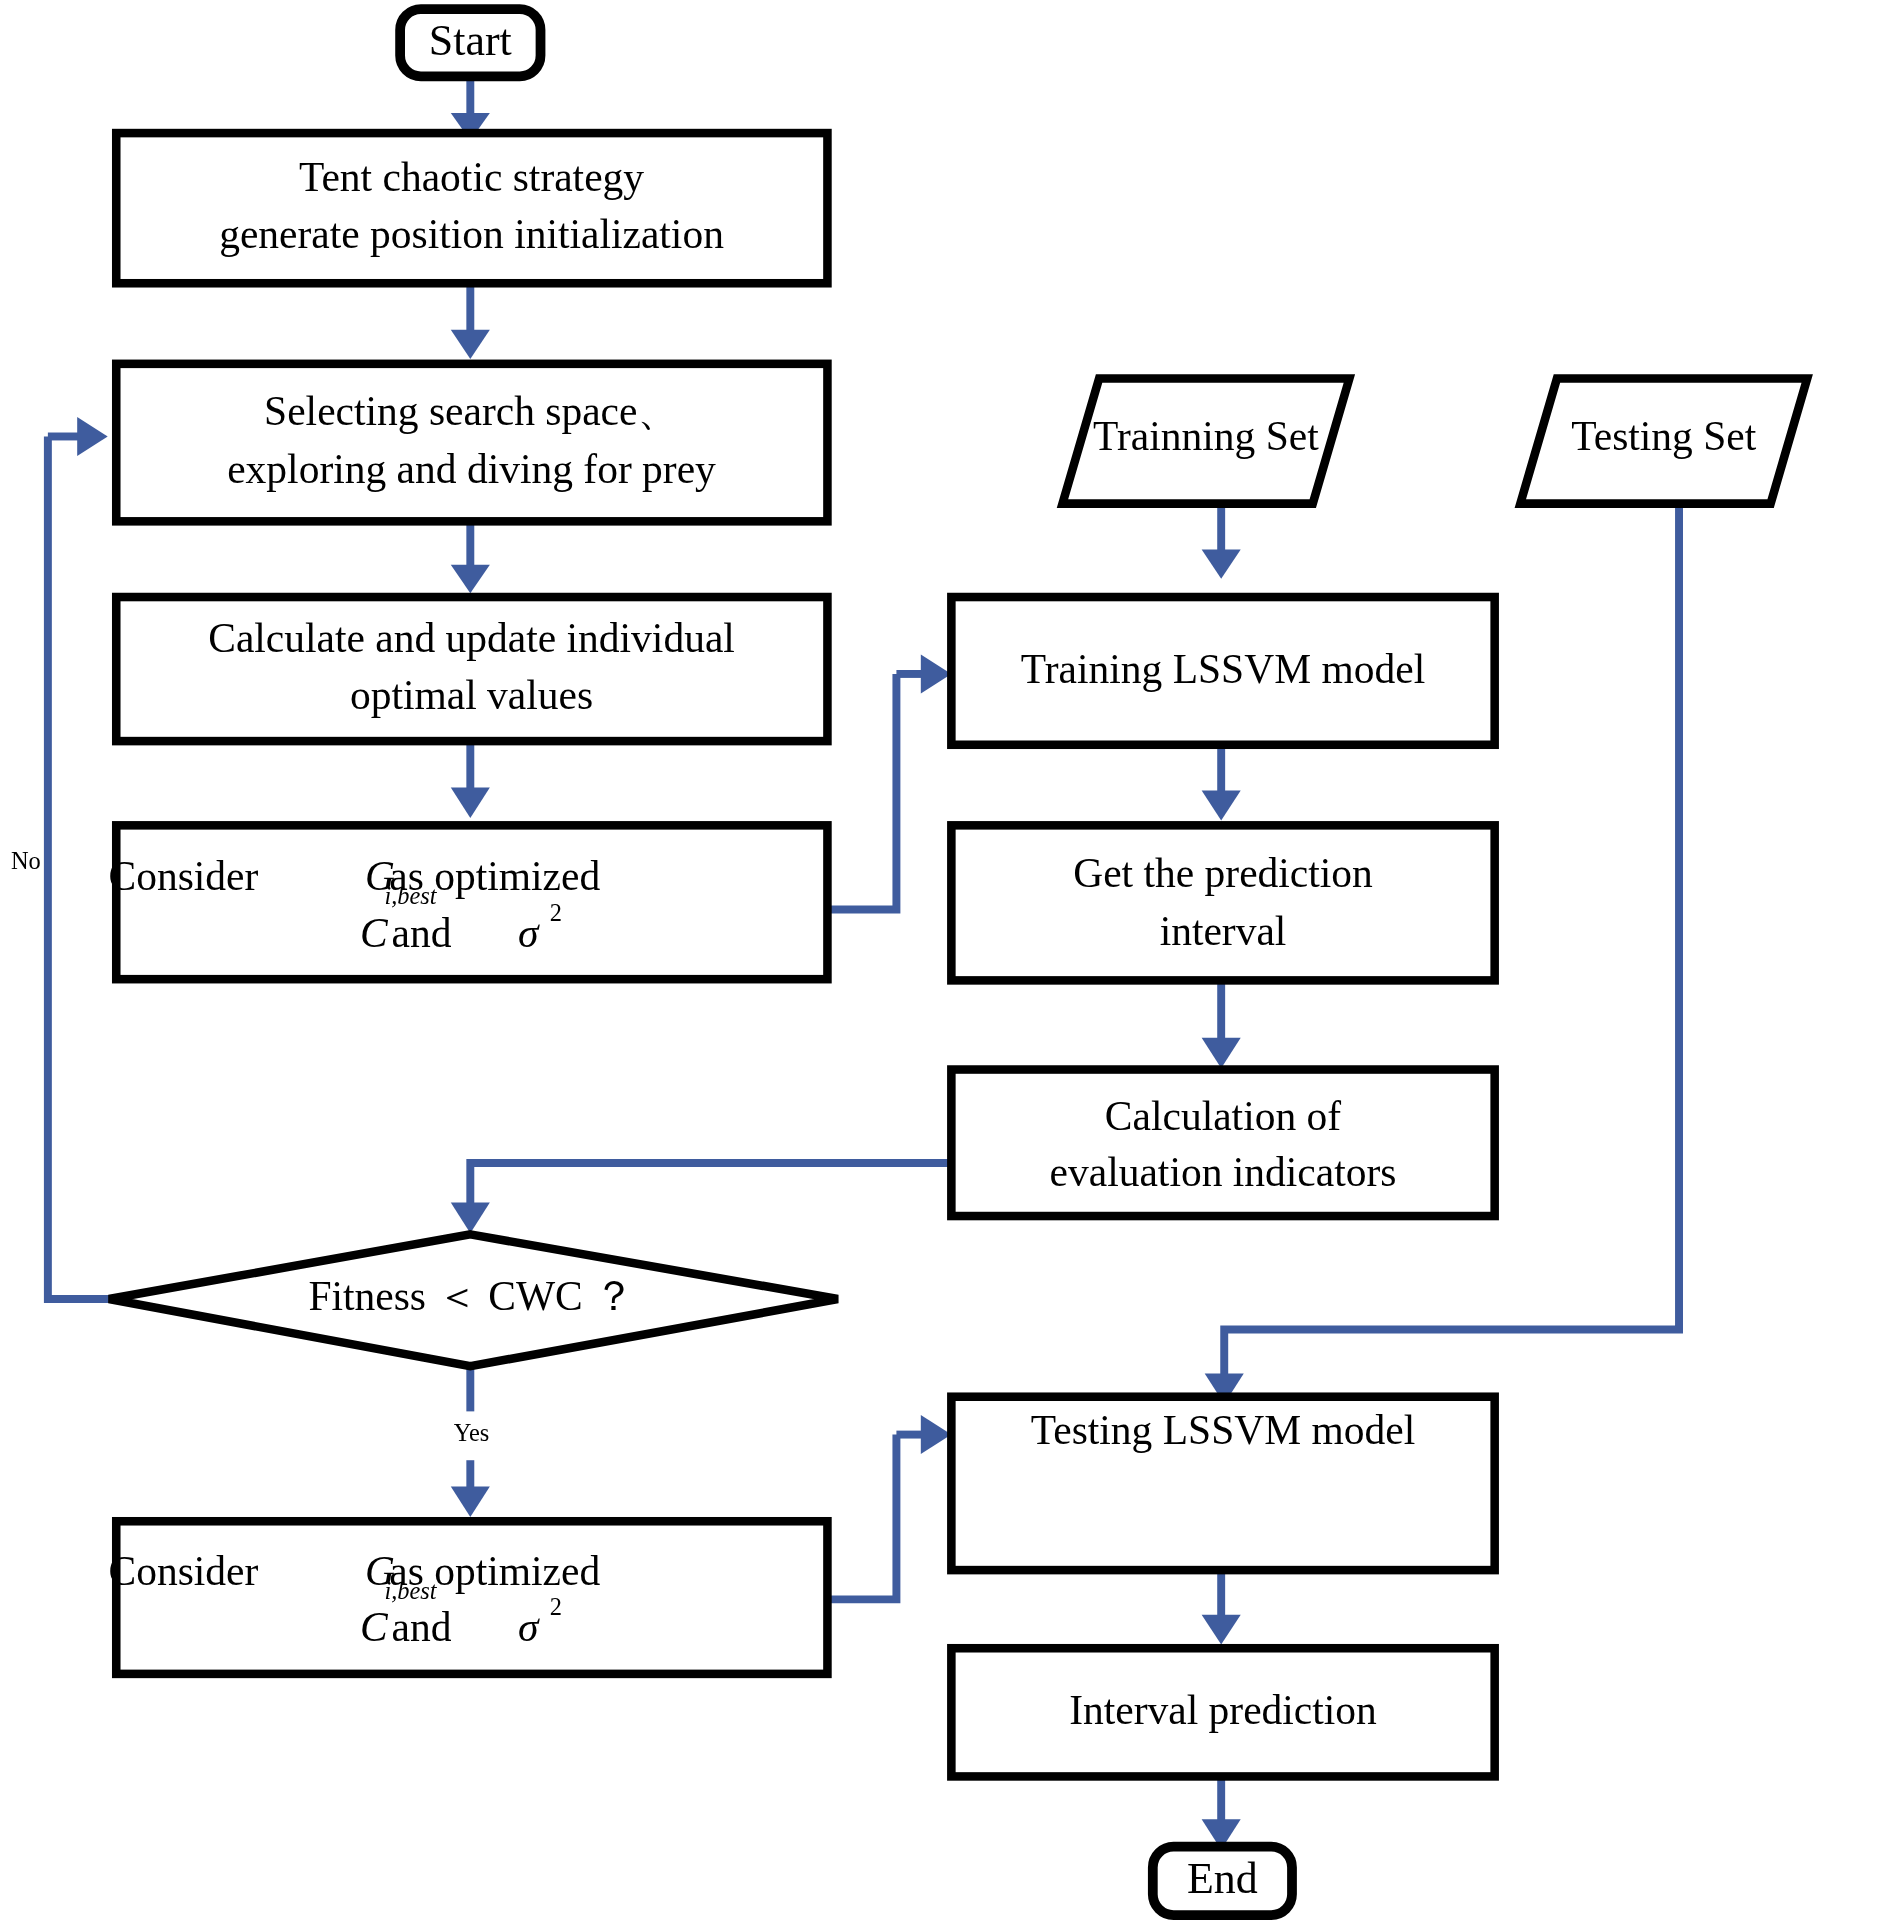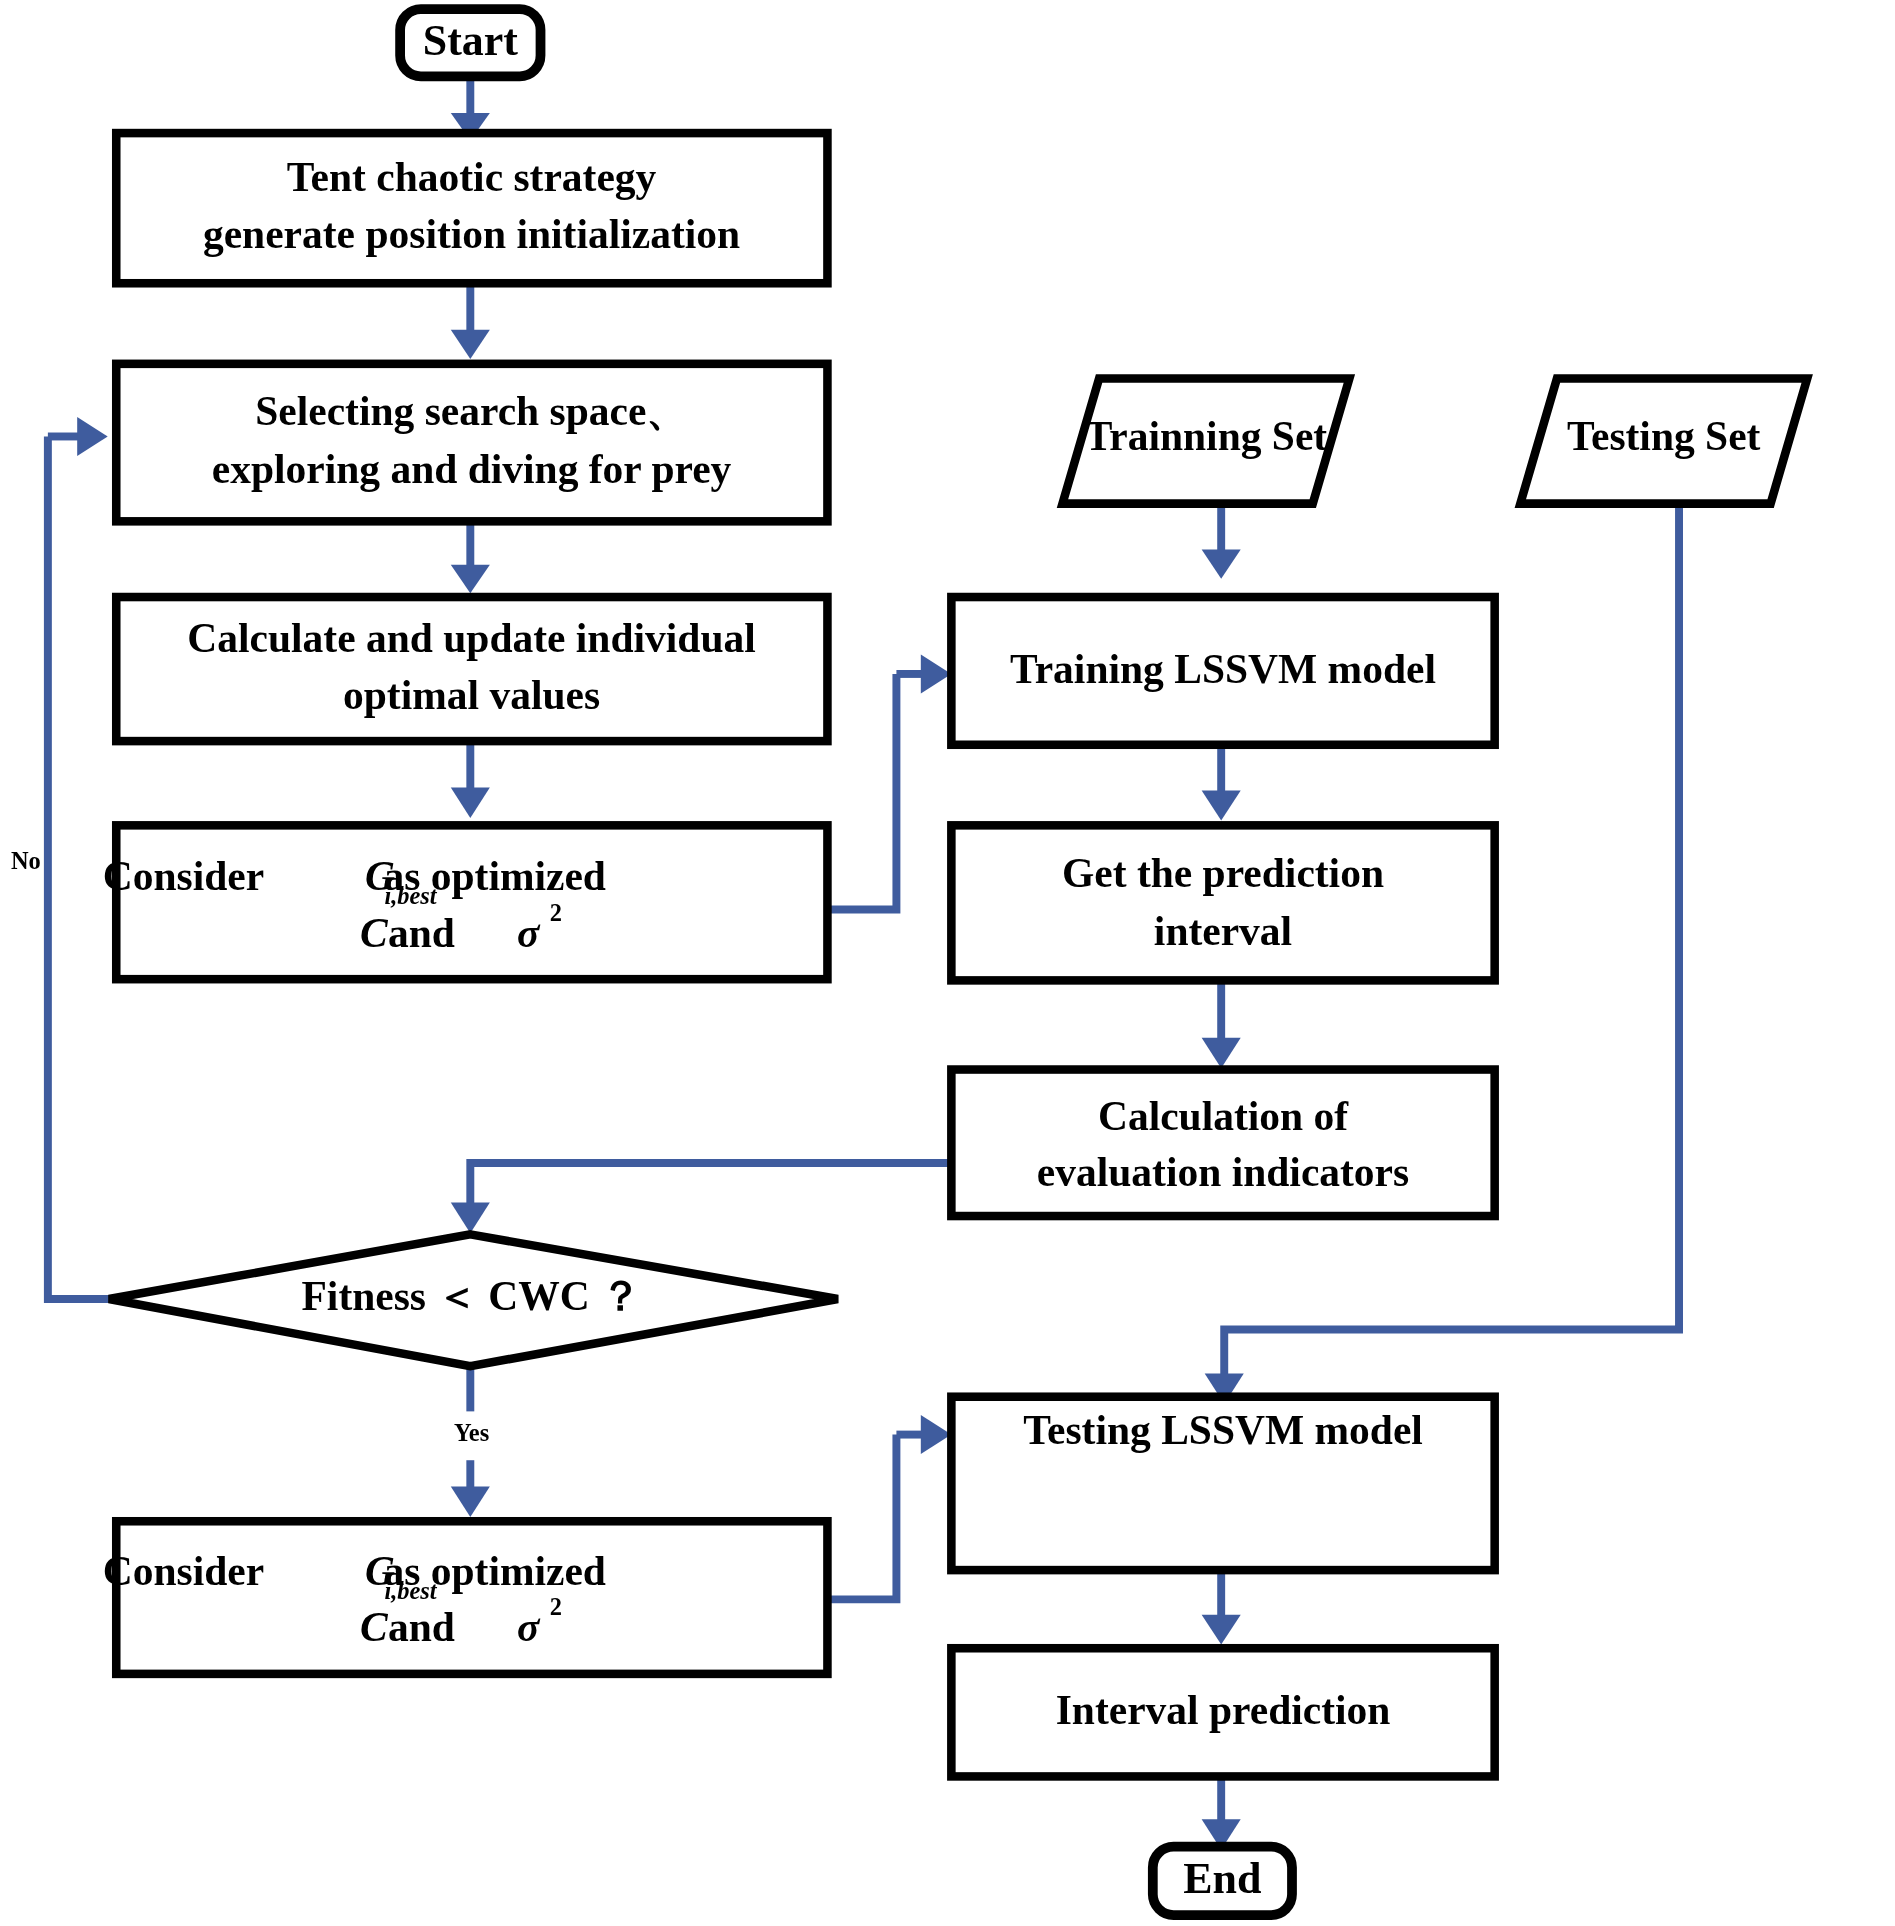--- a/index.html
+++ b/index.html
@@ -6,21 +6,20 @@
     margin: 0;
     padding: 0;
     background: #ffffff;
   }
   #chart-root {
     position: relative;
     width: 1837px;
     height: 1926px;
     background: #ffffff;
     font-family: "Liberation Serif", "DejaVu Serif", serif;
-    font-weight: bold;
   }
   svg.flow {
     display: block;
     width: 1896px;
     height: 1926px;
   }
   .node-shape {
     fill: #ffffff;
     stroke: #000000;
     stroke-width: 14;

